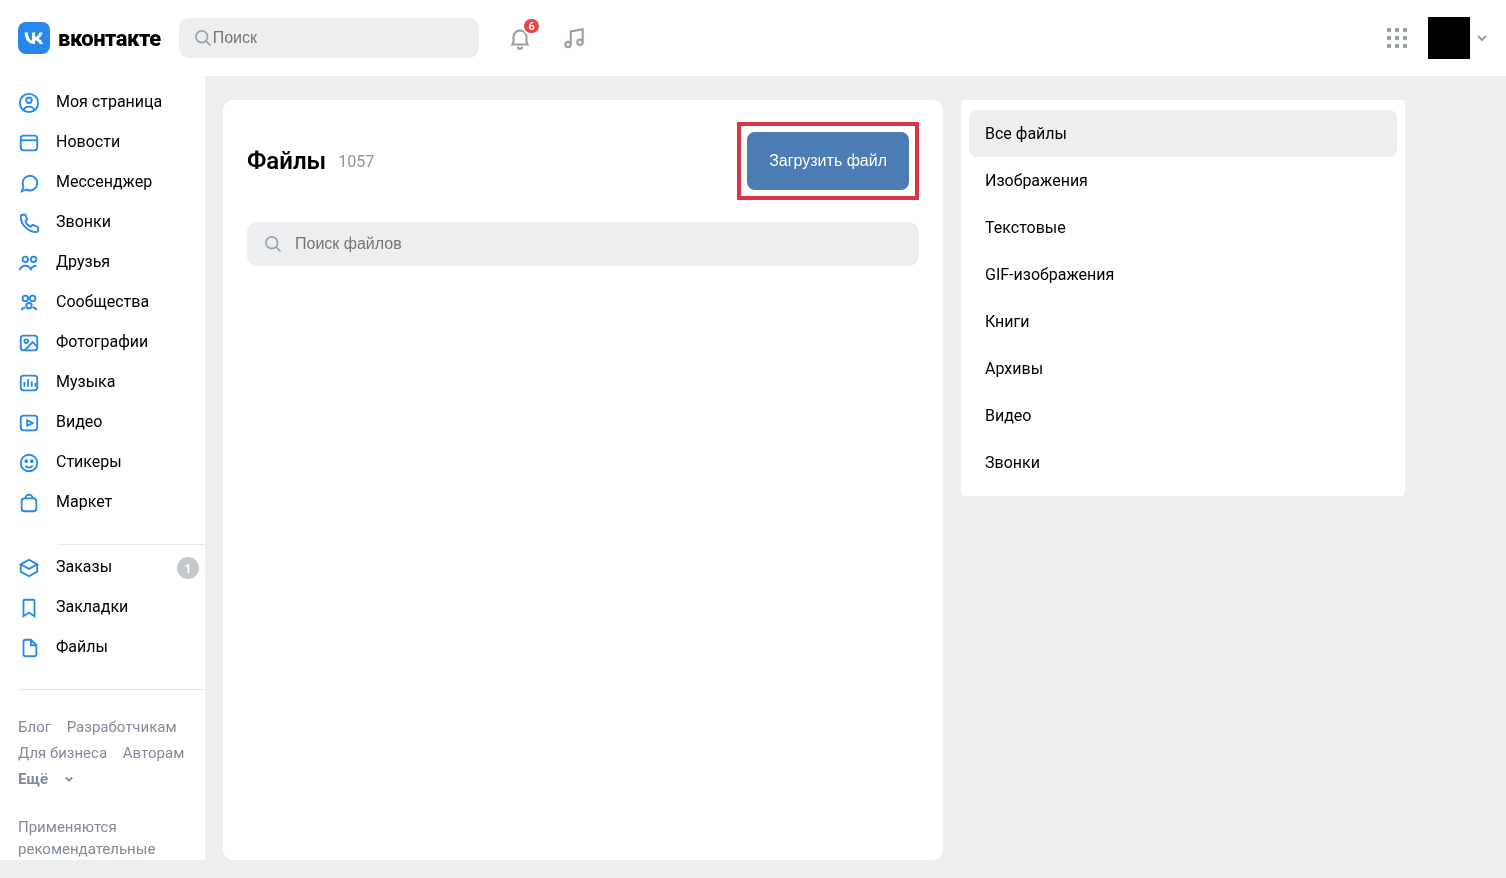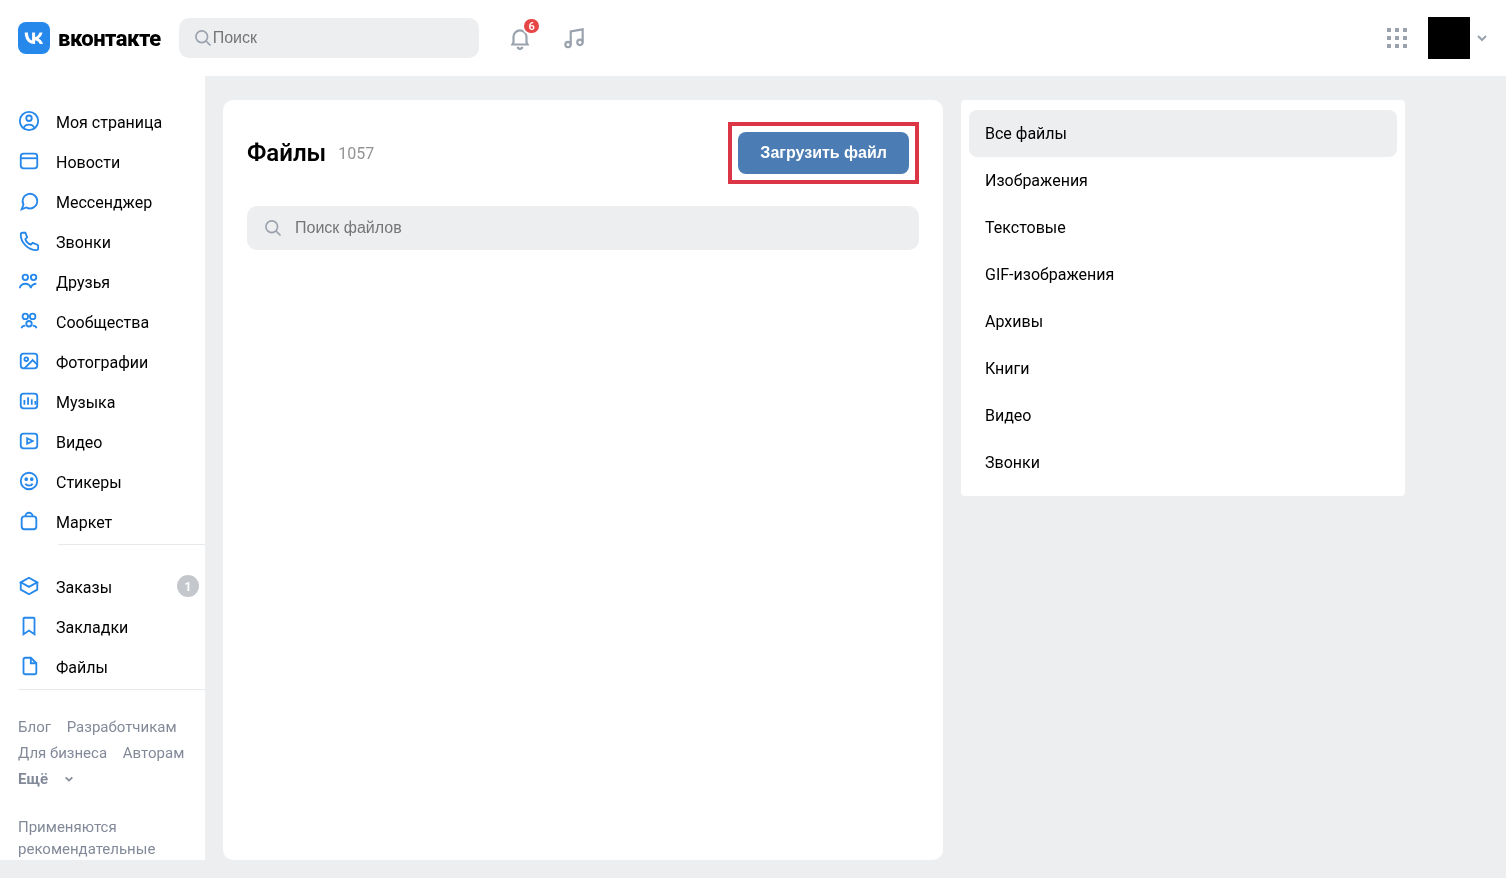--- a/index.html
+++ b/index.html
@@ -84,21 +84,21 @@
     }
     .sidebar {
       width: 205px;
       padding-top: 16px;
       background:#fff;
       margin-left:-18px;
       padding-left:18px;
     }
     .nav-item {
       display: flex;
-      align-items: flex-end;
+      align-items: flex-start;
       gap: 14px;
       height: 40px;
       color: #000; font-size: 16px;
       cursor: pointer;
       position:relative;
     }
     .nav-item .icon { color:#2688eb; width:24px; display:flex; }
     .nav-badge {
       position:absolute; right:6px;
       width:22px; height:22px; border-radius:11px;
@@ -134,23 +134,23 @@
     .content-title { font-size:24px; font-weight:600; }
     .content-count { font-size:16px; color:#939393; margin-left:12px; }
     .upload-frame {
       margin-left:auto;
       border:4px solid #dc3545;
       padding:6px;
     }
     .upload-btn {
       background:#4b7cb3;
       color:#fff; border:none;
-      padding: 12px 22px;
+      padding: 20px 22px;
       border-radius:8px;
-      font-size:16px; font-weight:700;
+      font-size:16px; font-weight:400;
       cursor:pointer;
     }
     .file-search {
       height: 44px;
       border-radius:10px;
       background:#edeef0;
       display:flex; align-items:center;
       padding: 0 16px; gap:12px;
     }
     .file-search input {
@@ -412,19 +412,19 @@
           </svg>
         <input type="text" placeholder="Поиск файлов" style="">
       </div>
     </div>
 
     <div class="aside">
       <div class="aside-item active">Все файлы</div>
       <div class="aside-item">Изображения</div>
       <div class="aside-item">Текстовые</div>
       <div class="aside-item">GIF-изображения</div>
+      <div class="aside-item">Книги</div>
       <div class="aside-item">Архивы</div>
-      <div class="aside-item">Книги</div>
       <div class="aside-item">Видео</div>
       <div class="aside-item">Звонки</div>
     </div>
   </div>
 </div>
 
 </body></html>

